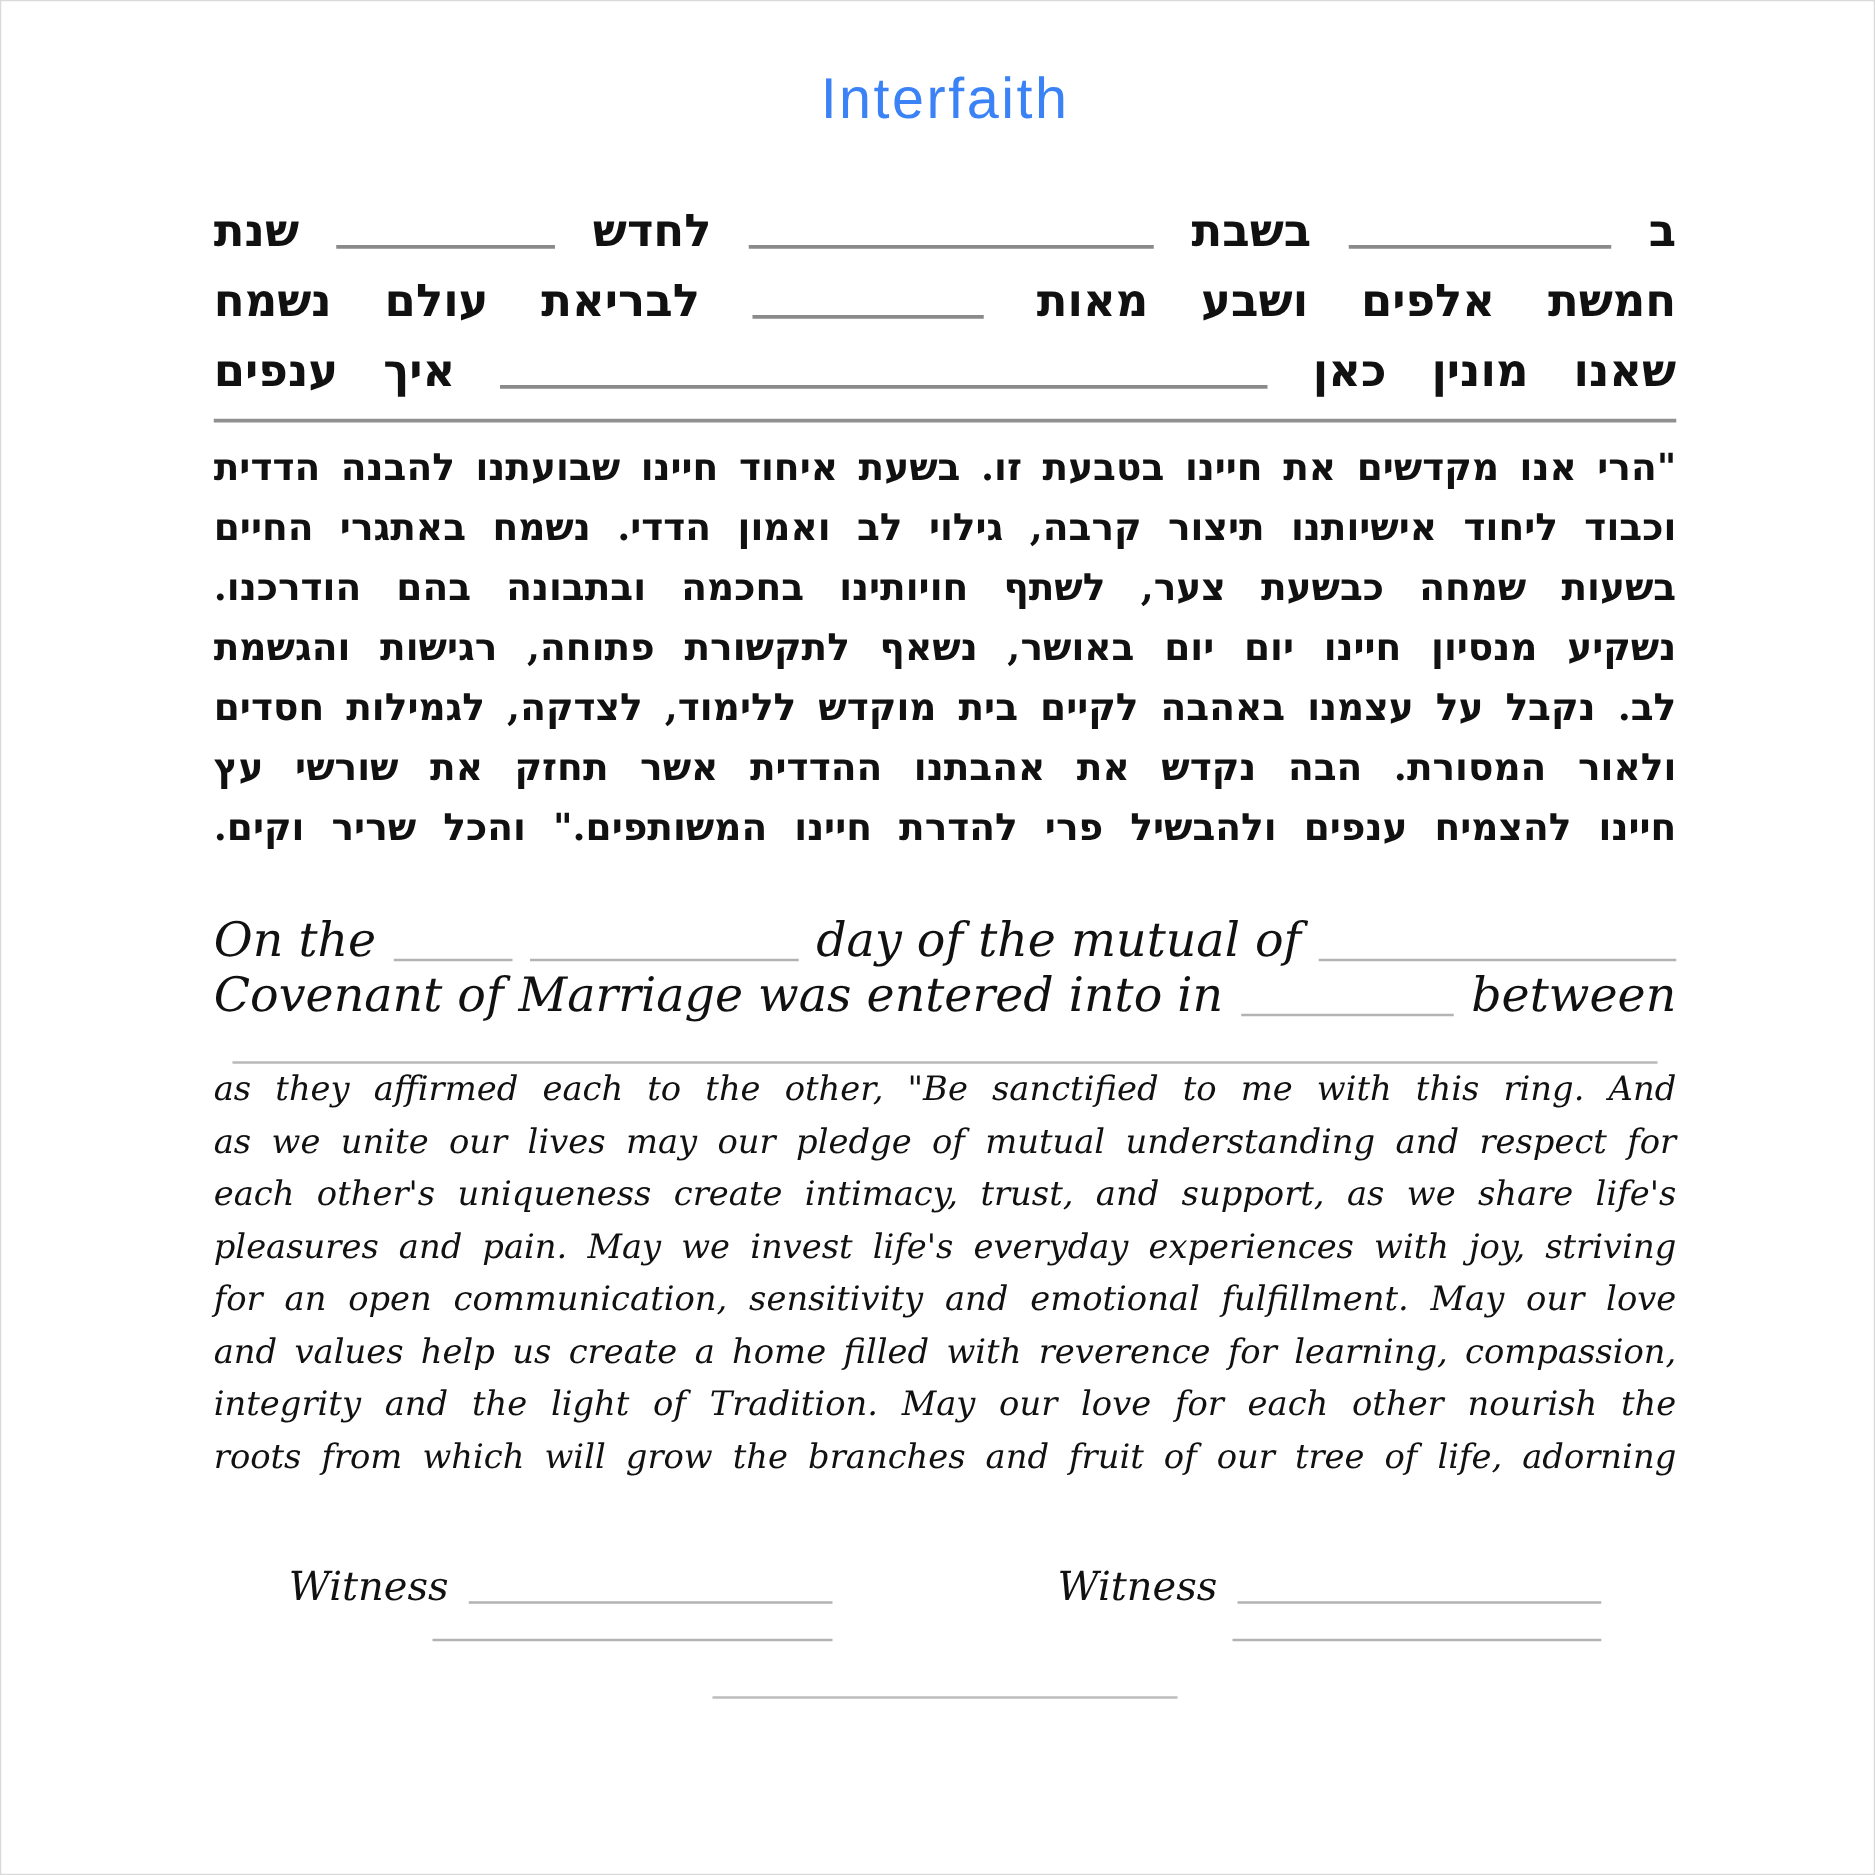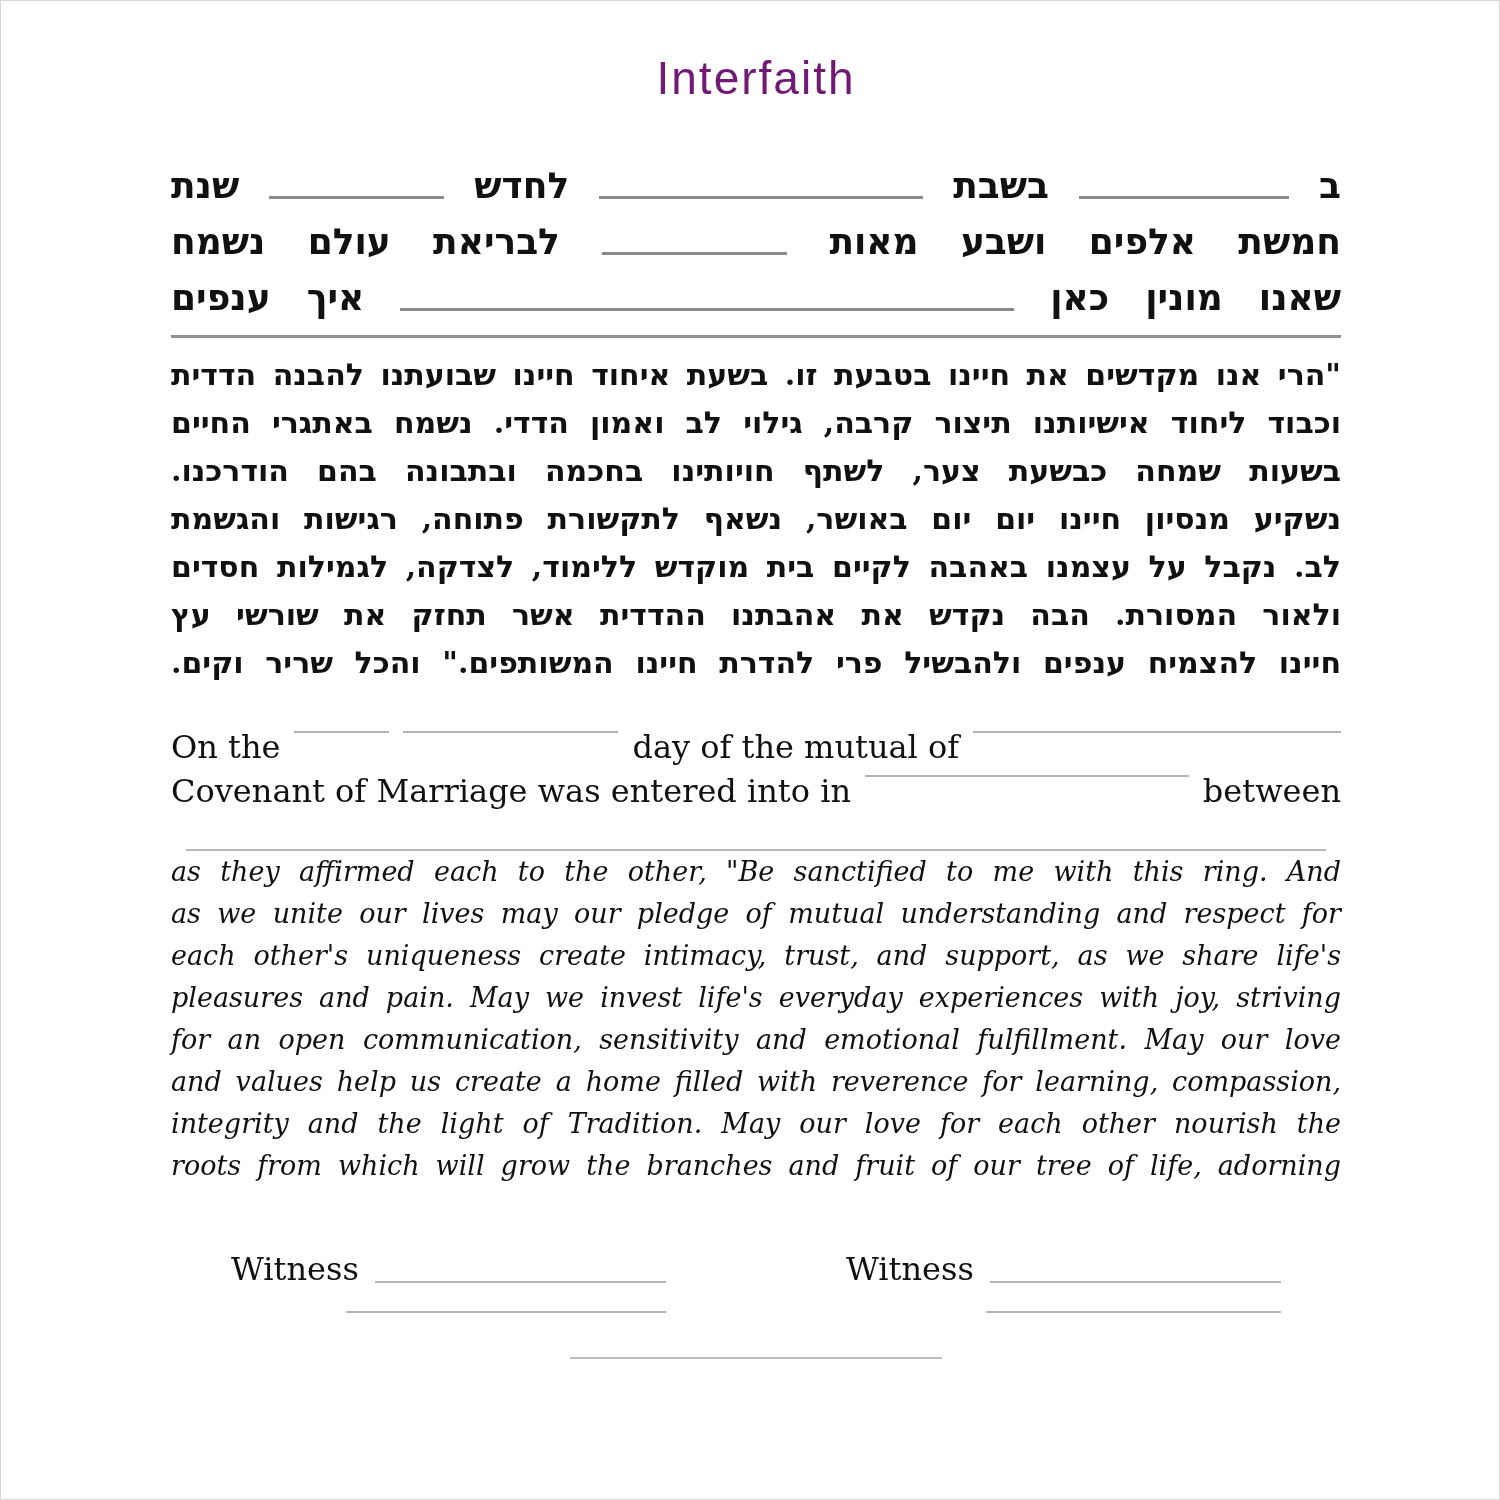--- a/index.html
+++ b/index.html
@@ -16,21 +16,21 @@
   .content { margin:0 158px 0 170px; }
 
   
   .title {
     margin-top:50px;
     text-align:center;
     font-family:"Liberation Sans","DejaVu Sans",sans-serif;
     font-weight:400;
     font-size:46px;
     letter-spacing:2px;
-    color:#701a75;
+    color:#3b82f6;
   }
 
   
   .heb-header { margin-top:46px; direction:rtl; }
   .heb-row {
     display:flex; direction:rtl;
     align-items:flex-end;
     height:56px;
     font-family:"DejaVu Serif","DejaVu Sans",serif;
     font-weight:bold;
@@ -60,23 +60,24 @@
     font-size:30px;
     line-height:48px;
     text-align:justify;
     text-align-last:justify;
     white-space:normal;
   }
 
   
   .eng-date { margin-top:44px; }
   .eng-row {
-    display:flex; 
+    display:flex; align-items:flex-end;
     height:44px; column-gap:14px;
-    font-size:32px; line-height:1;
+    font-style:italic;
+    font-size:38px; line-height:1;
   }
   .eng-row .t { white-space:nowrap; padding-bottom:4px; }
   .ed1 .bl-a { width:95px; }
   .ed1 .bl-b { width:215px; }
   .ed1 .bl-c { flex:1; }
   .ed2 .bl-a { width:100px; }
   .ed2 .bl-b { flex:1; }
   .ed3 .bl-a { flex:1; }
 
   
@@ -88,21 +89,21 @@
     font-style:italic;
     font-size:27px;
     line-height:42px;
     text-align:justify;
     text-align-last:justify;
   }
 
   
   .witness-row { margin-top:56px; display:flex; justify-content:space-between; padding:0 60px 0 60px; }
   .witness-col { display:flex; align-items:flex-end; column-gap:16px; width:435px; height:46px; }
-  .witness-col .t { white-space:nowrap; font-size:32px; line-height:1; padding-bottom:4px; }
+  .witness-col .t { white-space:nowrap; font-style:italic; font-size:32px; line-height:1; padding-bottom:4px; }
   .witness-col .bl { flex:1; }
   .sig-row2 { margin-top:22px; display:flex; justify-content:space-between; padding:0 60px; }
   .sig-row2 .seg { width:435px; display:flex; }
   .sig-row2 .bl { flex:1; margin-left:115px; }
   .sig-row2 .seg.right .bl { margin-left:140px; }
   .center-line { margin:38px auto 0 auto; width:372px; border-bottom:2px solid #bdbdbd; height:0; }
 </style>
 </head>
 <body>
 

